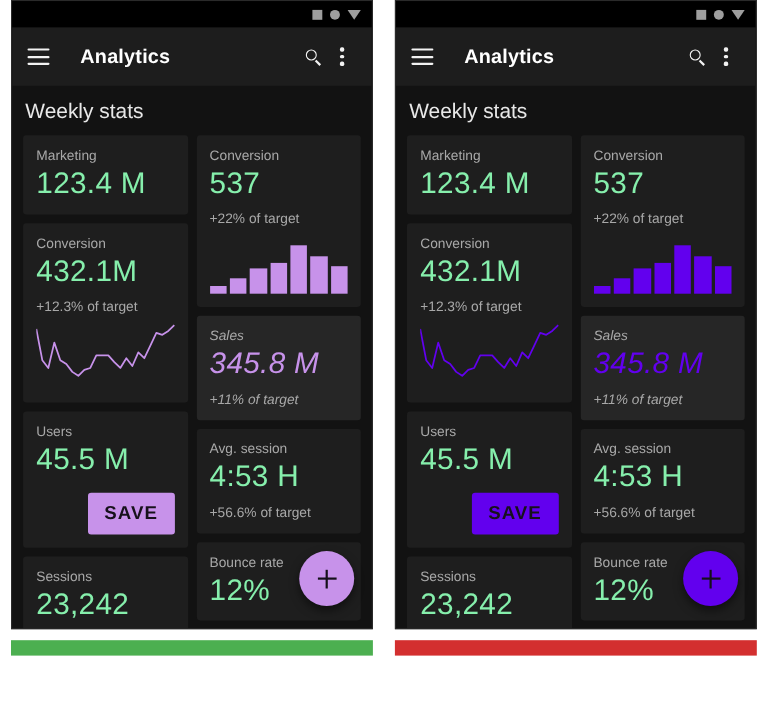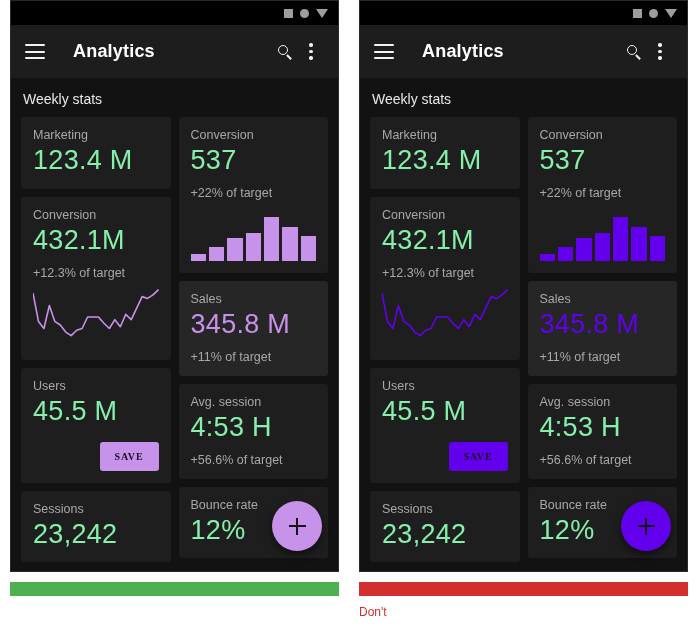--- a/index.html
+++ b/index.html
@@ -101,33 +101,33 @@
     width: 6px; height: 1.8px; background: #f2f2f2; transform: rotate(45deg);
     transform-origin: left center;
   }
   .dots { display:flex; flex-direction: column; gap: 3px; }
   .dots i { width: 3.4px; height: 3.4px; border-radius:50%; background:#f2f2f2; display:block;}
 
   
   .content { position: relative; flex: 1; overflow: hidden; padding: 0 10px; box-sizing: border-box;}
   .section-title {
     color: #e8e8e8;
-    font-size: 14px;
+    font-size: 19px;
     padding: 13px 2px 10px 2px;
   }
   .columns { display: flex; gap: 8px; }
   .col { flex: 1; display: flex; flex-direction: column; gap: 8px; }
 
   .card {
     background: #1e1e1e;
     border-radius: 3px;
     padding: 11px 12px 12px 12px;
     box-sizing: border-box;
   }
-  .card.elevated { background: #262626; }
+  .card.elevated { background: #262626; font-style: italic; }
   .card-label {
     color: #a8a8a8;
     font-size: 12.5px;
     margin-bottom: 3px;
   }
   .card-value {
     color: #86efac;
     font-size: 27px;
     line-height: 1.18;
     letter-spacing: .3px;
@@ -142,28 +142,28 @@
   .barchart { display: flex; align-items: flex-end; gap: 3px; height: 48px; margin-top: 13px; }
   .barchart .bar { flex: 1; background: var(--accent); }
 
   .sparkline { margin-top: 6px; height: 62px; }
   .sparkline svg { display:block; width: 100%; height: 100%; }
 
   .btn-row { display: flex; justify-content: flex-end; margin-top: 14px; }
   .save-btn {
     background: var(--accent);
     color: #17111c;
-    font-size: 10px;
+    font-size: 17px;
     font-weight: bold;
     letter-spacing: .9px;
     padding: 9px 15px;
     border: none;
     border-radius: 3px;
     cursor: pointer;
-    font-family: Liberation Serif, serif;
+    font-family: Liberation Sans, sans-serif;
   }
 
   .fab {
     position: absolute;
     right: 16px;
     bottom: 20px;
     width: 50px; height: 50px;
     border-radius: 50%;
     background: var(--accent);
     display: flex; align-items: center; justify-content: center;
@@ -379,16 +379,15 @@
             </div>
           </div>
         </div>
       </div>
 
       <div class="fab">
           <span class="plus"></span>
         </div>
     </div>
     <div class="verdict-bar" style="background: rgb(211, 47, 47);"></div>
-    <div class="verdict-label" style="color: rgb(211, 47, 47);">Don't</div>
   </div>
 
 </div>
 
 </body></html>

